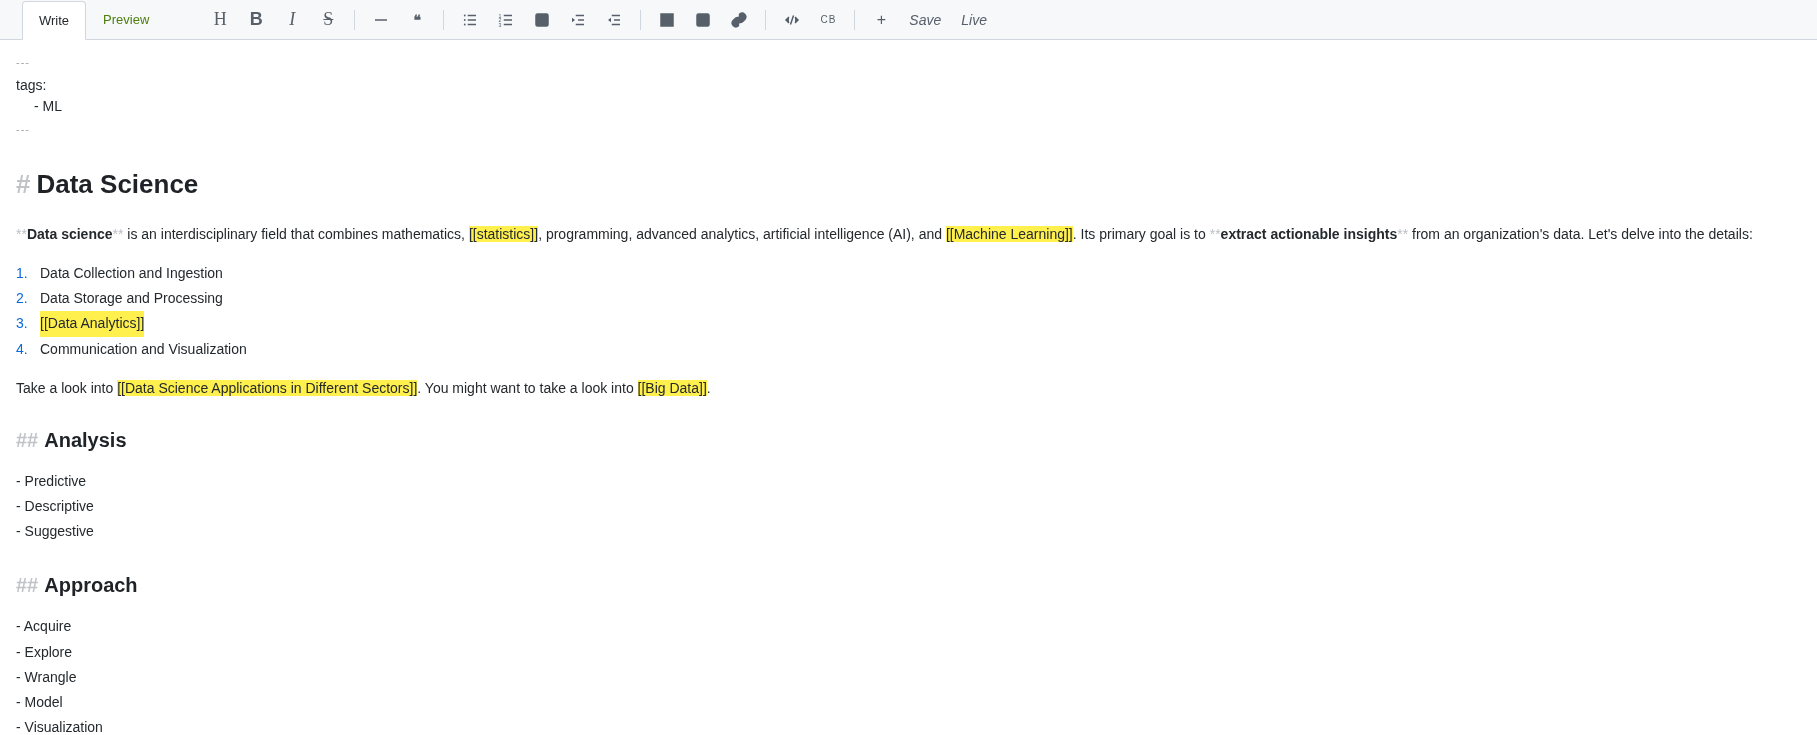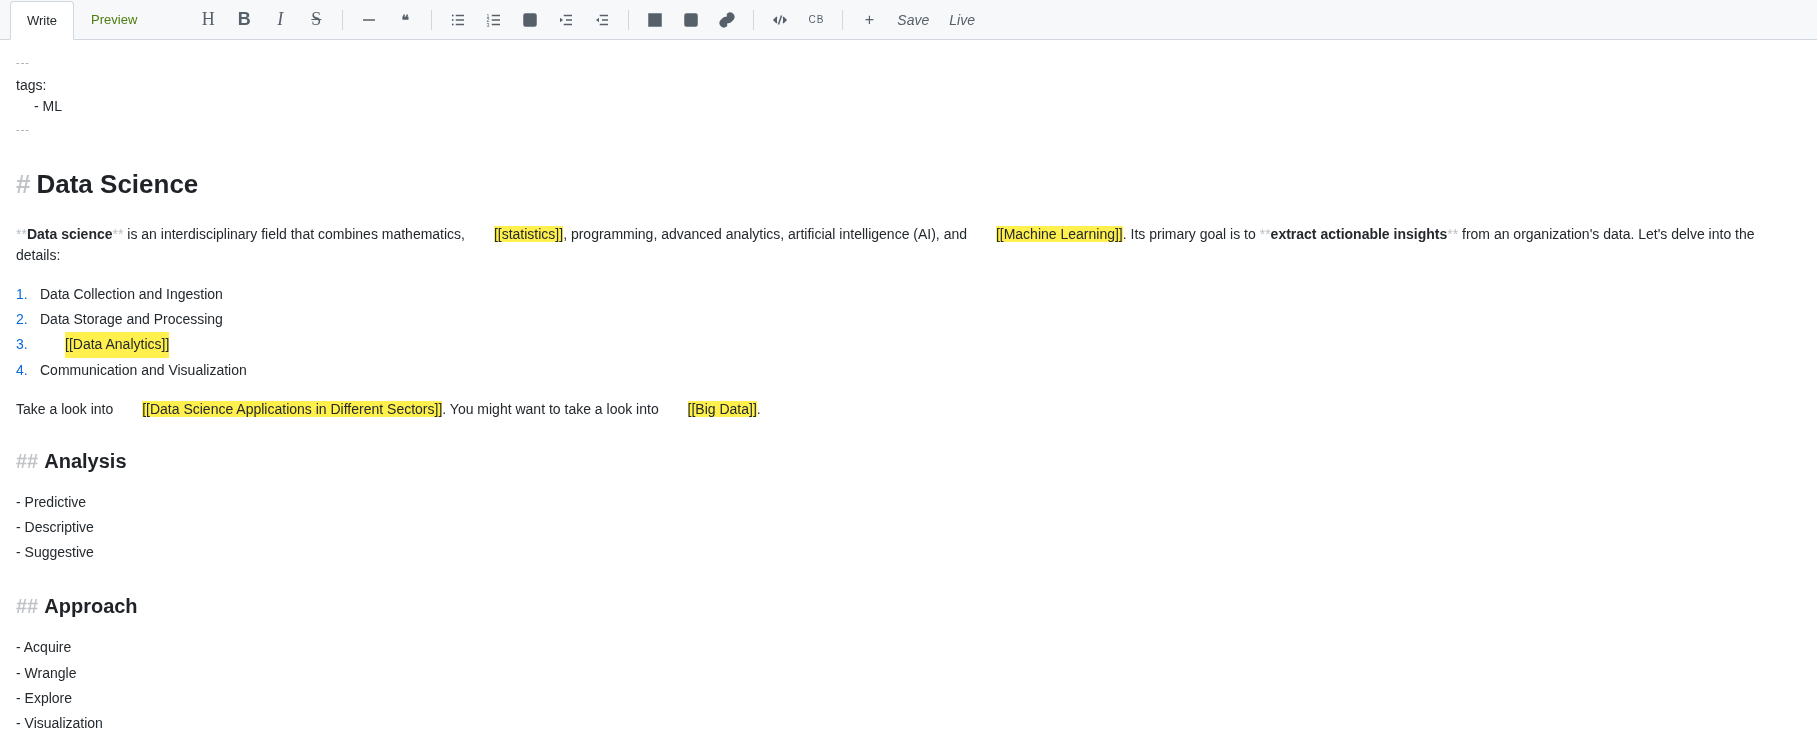--- a/index.html
+++ b/index.html
@@ -35,20 +35,21 @@
   }
   .tab.active {
     background: #fff;
     border: 1px solid #d0d7de;
     border-bottom-color: #fff;
     border-top-left-radius: 4px;
     border-top-right-radius: 4px;
     color: #24292e;
     position: relative;
     top: 1px;
+    margin-left: 12px;
   }
   .tb-group {
     display: flex;
     align-items: center;
     height: 100%;
   }
   .tb-btn {
     width: 36px;
     height: 100%;
     display: flex;
@@ -166,21 +167,20 @@
   .hl { background-color:#fff200; }
   .hl { background-color:#ffef3b; }
   .hl { background-color:#ffee00; }
   .hl { background-color:#fff100; }
   .hl { background-color:#ffef00; }
   .hl { background-color:#ffed00; }
   .hl { background-color:#ffea00; }
   .hl { background-color:#ffe900; }
   .hl {
     background-color: #fff200;
-    margin-left: 25px;
   }
   .hl {
     background-color: #ffeb3b;
   }
   .hl {
     background-color: #fff04d;
   }
   .hl {
     background-color: #fff176;
   }
@@ -371,17 +371,18 @@
     <div class="ul-row"><span>Descriptive</span></div>
     <div class="ul-row"><span>Suggestive</span></div>
   </div>
 
   <div class="h2-line">
     <span class="md-mark2">##</span>
     <span class="h2-text">Approach</span>
   </div>
   <div class="ul">
     <div class="ul-row"><span>Acquire</span></div>
+    <div class="ul-row"><span>Explore</span></div>
     <div class="ul-row"><span>Wrangle</span></div>
-    <div class="ul-row"><span>Explore</span></div>
+    <div class="ul-row"><span>Model</span></div>
     <div class="ul-row"><span>Visualization</span></div>
   </div>
 </div>
 
 </body></html>

